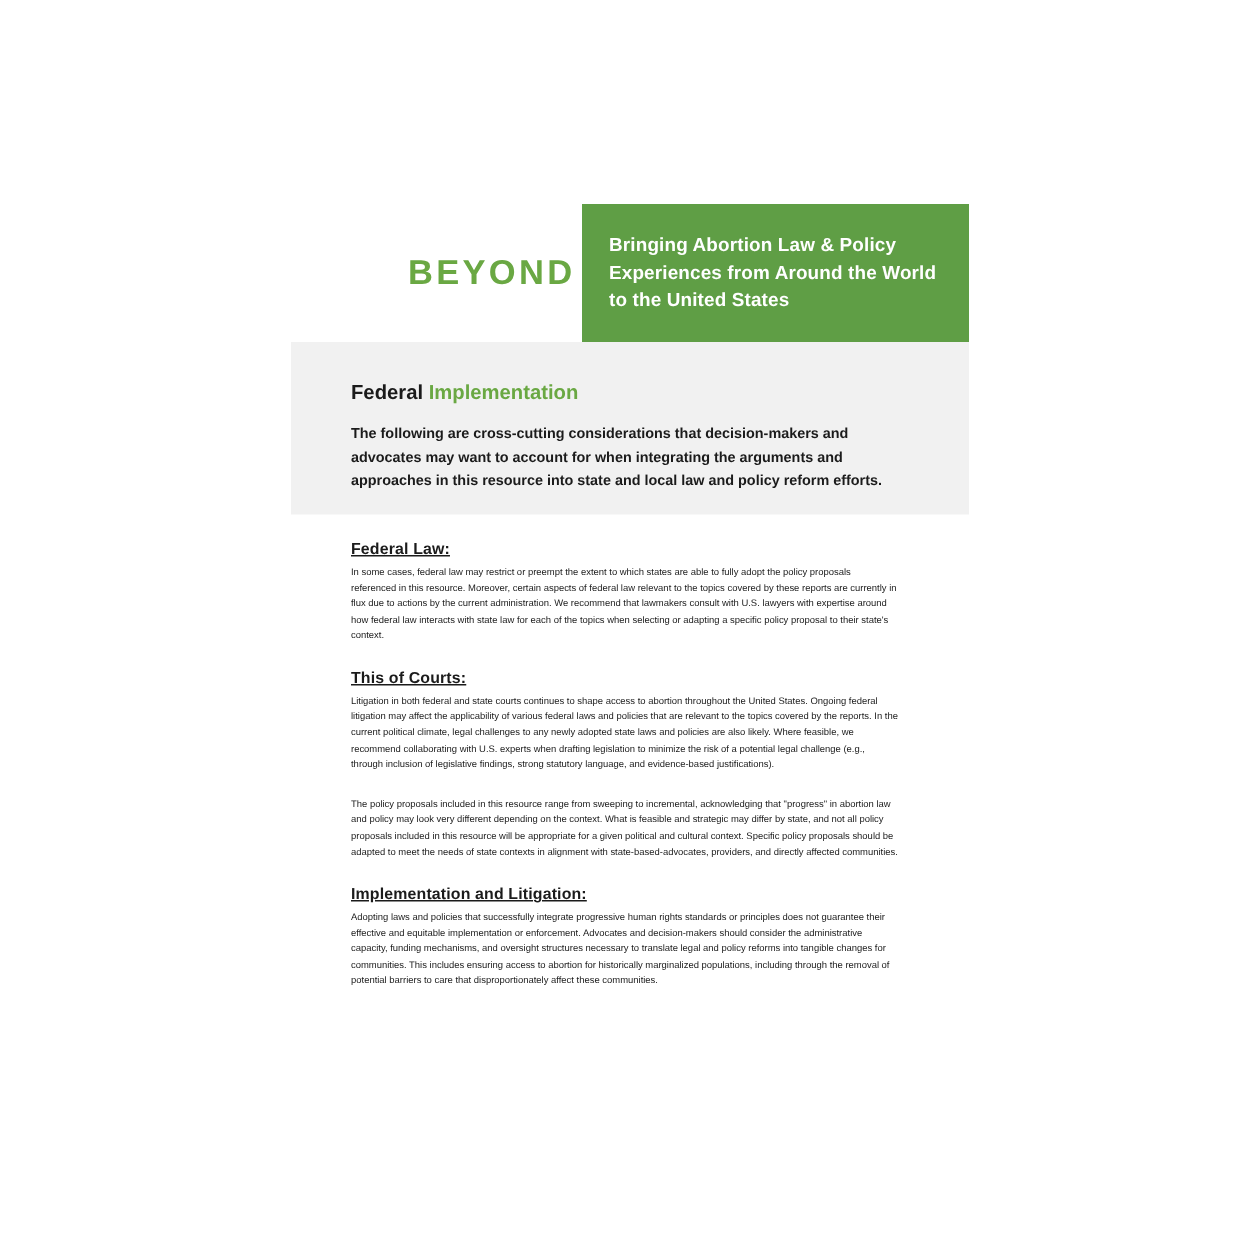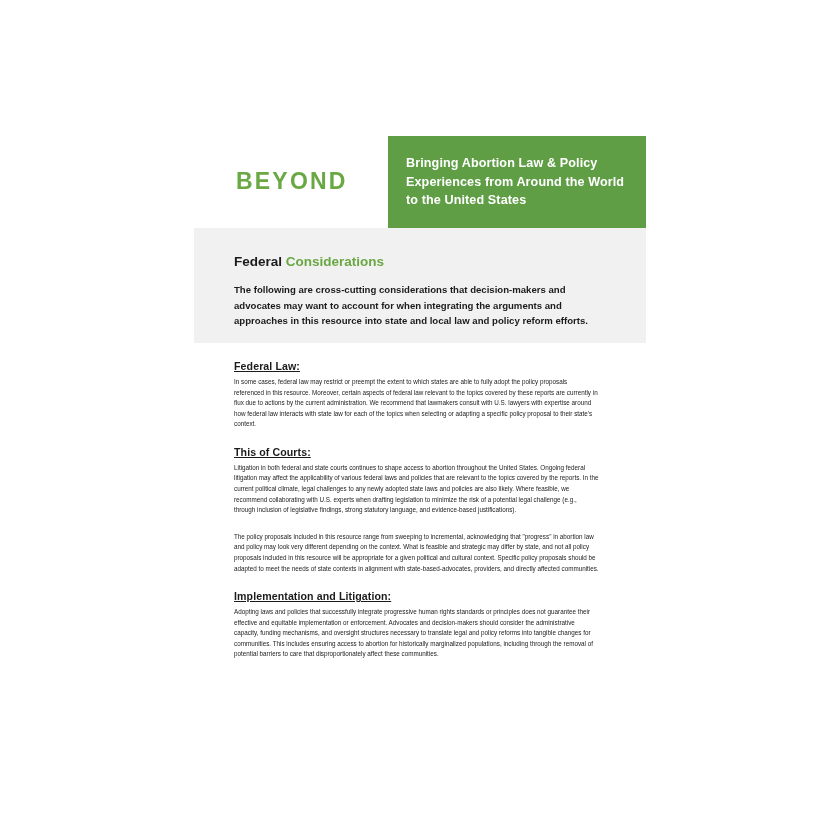--- a/index.html
+++ b/index.html
@@ -39,20 +39,21 @@
     justify-content: center;
     padding-left: 42px;
     box-sizing: border-box;
   }
   .logo-line1 {
     font-size: 23px;
     font-weight: bold;
     letter-spacing: 2.2px;
     color: #6aa843;
     line-height: 1.18;
+    margin-left: 36px;
   }
   .logo-line2 {
     font-size: 23px;
     font-weight: bold;
     letter-spacing: 2.2px;
     color: #1b1b1b;
     line-height: 1.18;
   }
   .green-banner {
     width: 258px;
@@ -130,21 +131,21 @@
 <div class="page">
 
   <div class="masthead">
     <div class="logo-block">
       <div class="logo-line1">BEYOND</div>
     </div>
     <div class="green-banner">Bringing Abortion Law &amp; Policy Experiences from Around the World to the United States</div>
   </div>
 
   <div class="intro-band">
-    <div class="intro-title"><span>Federal </span><span class="accent">Considerations</span></div>
+    <div class="intro-title"><span>Federal </span><span class="accent">Implementation</span></div>
     <p class="intro-text">The following are cross-cutting considerations that decision-makers and advocates may want to account for when integrating the arguments and approaches in this resource into state and local law and policy reform efforts.</p>
   </div>
 
   <div class="body-wrap">
 
     <div class="section">
       <h2 class="section-heading">Federal Law:</h2>
       <p class="section-body">In some cases, federal law may restrict or preempt the extent to which states are able to fully adopt the policy proposals referenced in this resource. Moreover, certain aspects of federal law relevant to the topics covered by these reports are currently in flux due to actions by the current administration. We recommend that lawmakers consult with U.S. lawyers with expertise around how federal law interacts with state law for each of the topics when selecting or adapting a specific policy proposal to their state's context.</p>
     </div>
 

